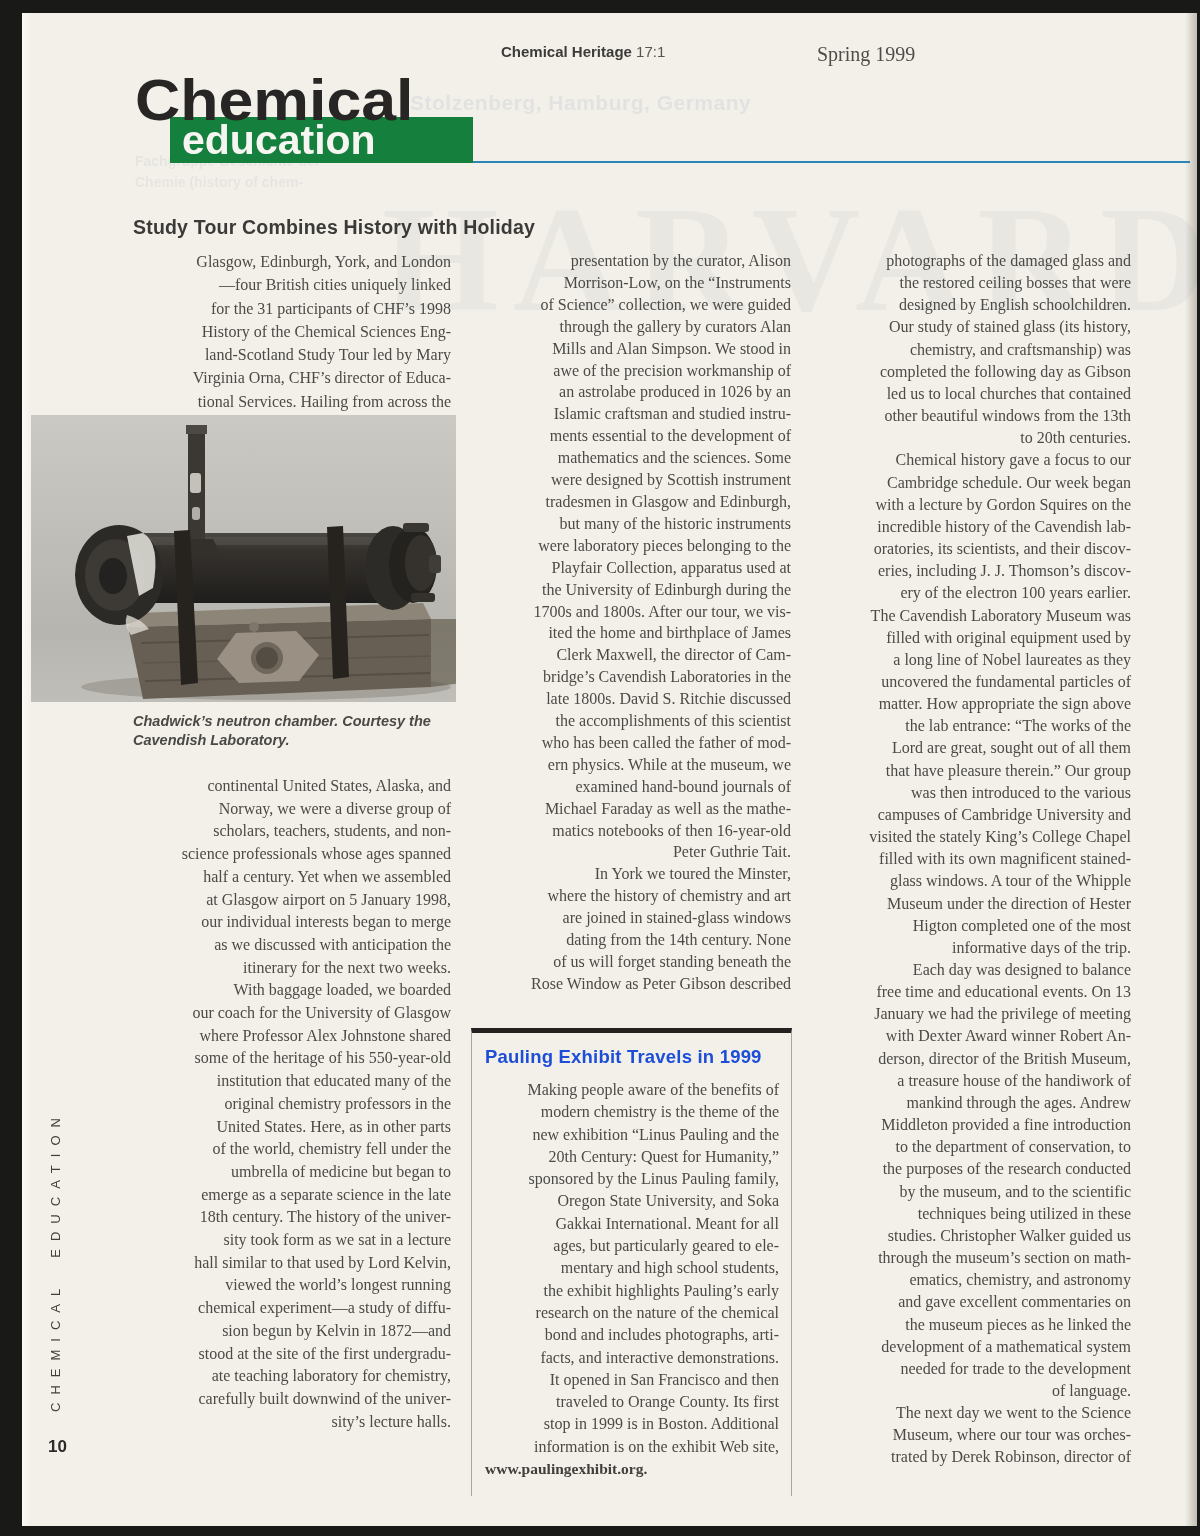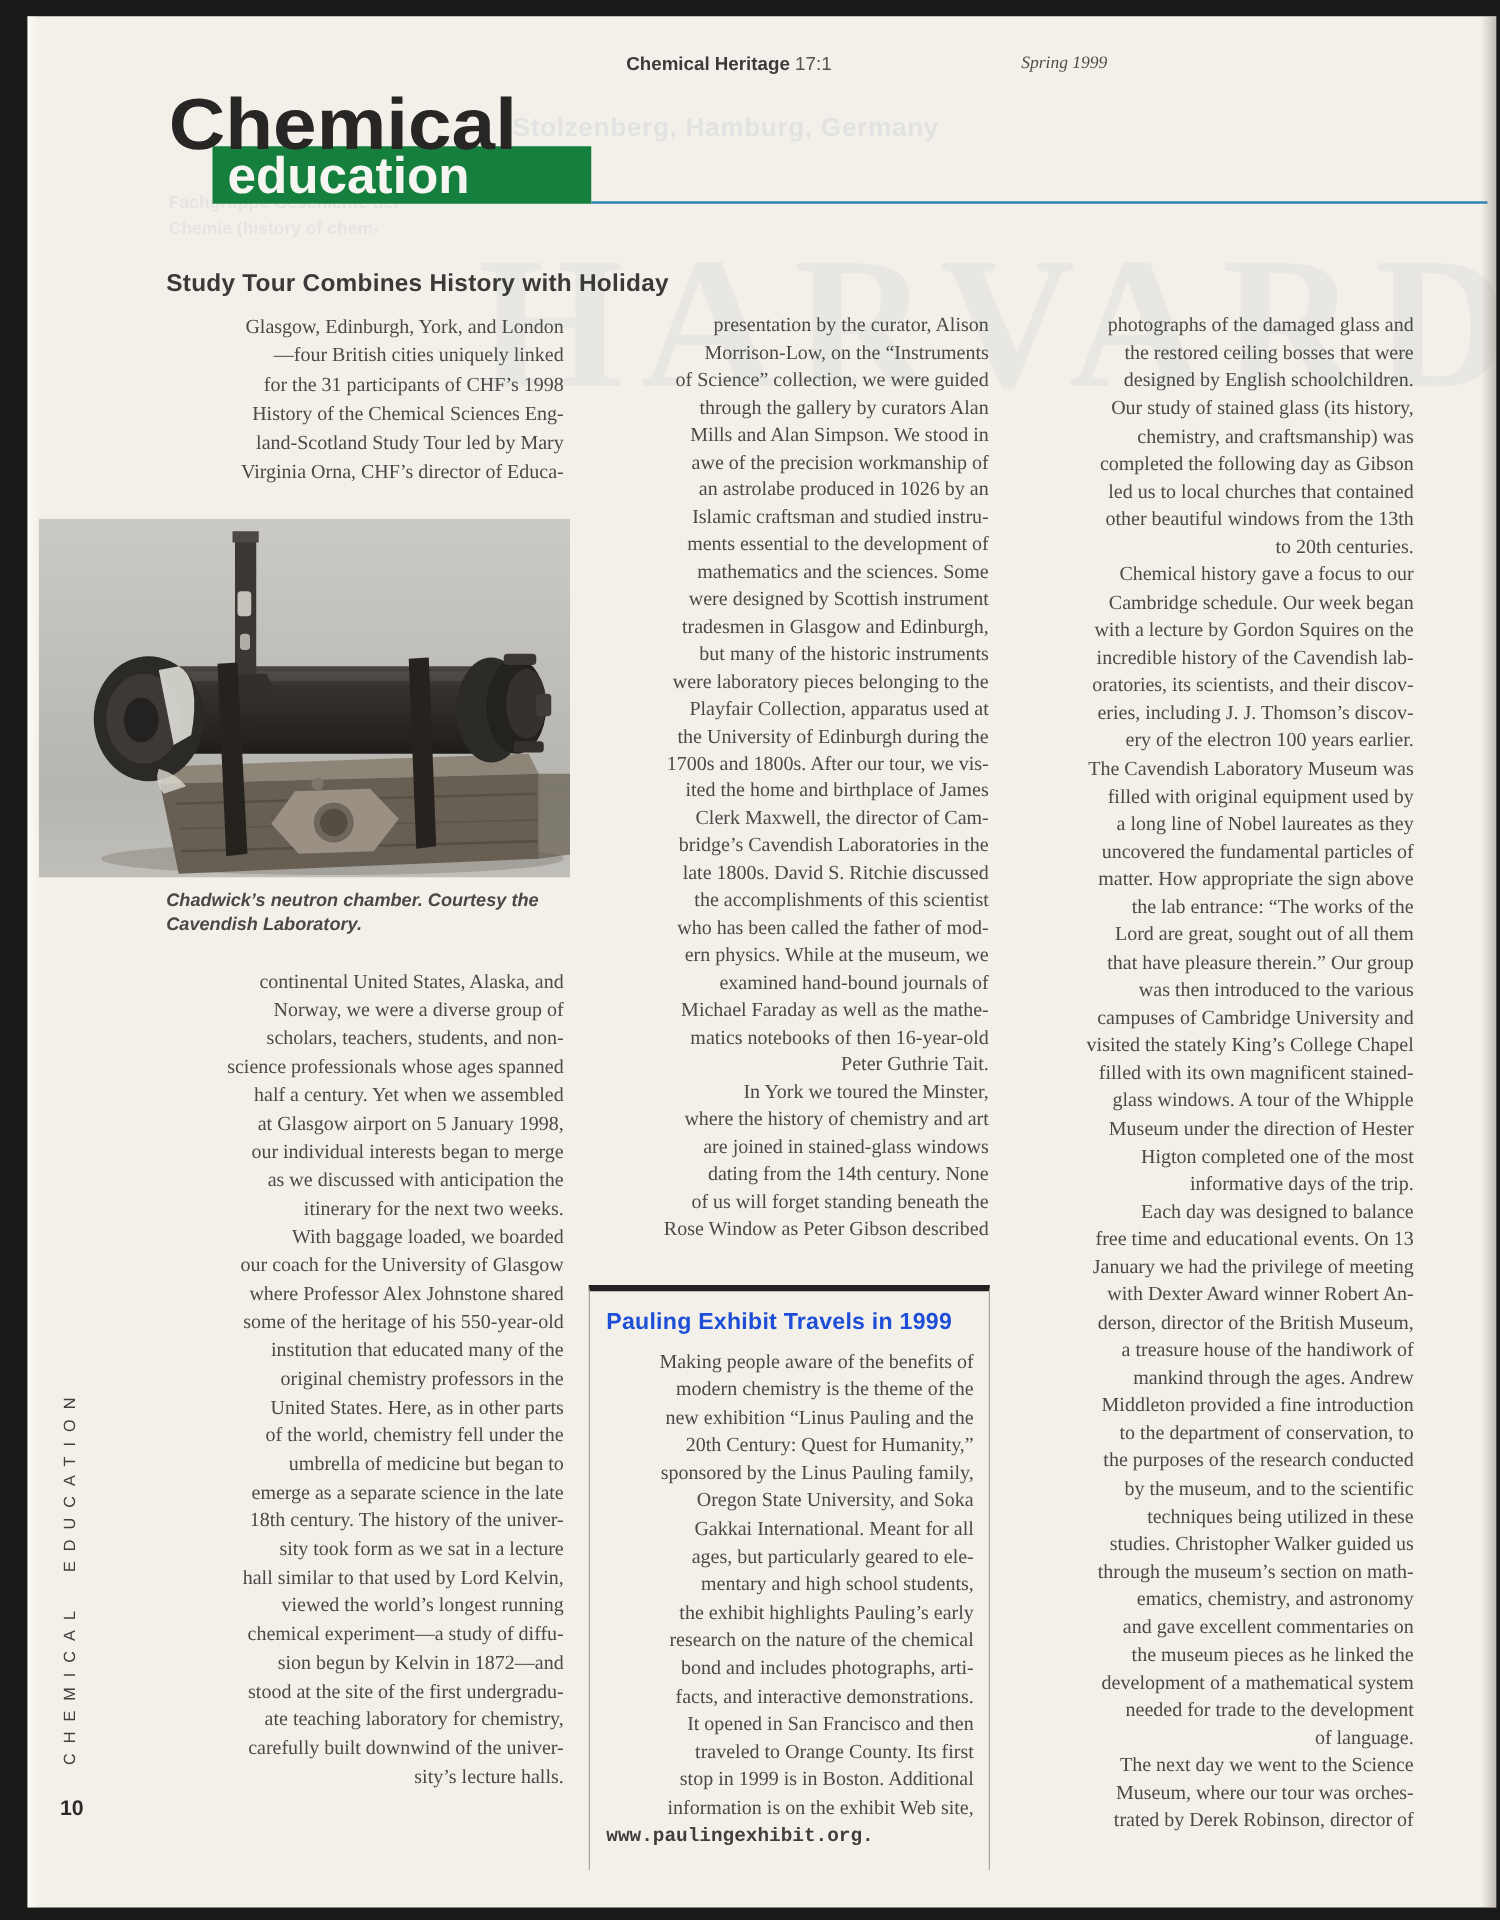--- a/index.html
+++ b/index.html
@@ -18,21 +18,21 @@
     background:linear-gradient(to right,#fbfaf5,rgba(251,250,245,0));pointer-events:none;
   }
   .page::after{
     content:'';position:absolute;right:0;top:0;bottom:0;width:12px;
     background:linear-gradient(to right,rgba(0,0,0,0),rgba(110,104,92,.38));pointer-events:none;
   }
   .runhead{position:absolute;top:30px;font-size:15px;color:#4d4c4a;margin-left:24px;}
   .runhead .j{font-weight:bold;color:#3c3b39;}
   .runhead .i{font-weight:normal;color:#55544f;}
   .season{position:absolute;top:30px;left:795px;font-family:"Liberation Serif",serif;
-    font-style:italic;font-size:14px;color:#4e4d49;}
+    font-size:20px;color:#4e4d49;}
   .masthead-word1{
     position:absolute;left:113px;top:58px;z-index:3;
     font-size:58px;font-weight:bold;letter-spacing:0px;color:#272625;line-height:1;
     transform:scaleX(1.08);transform-origin:0 0;
   }
   .masthead-box{
     position:absolute;left:148px;top:104px;width:303px;height:46px;z-index:2;
   }
   .masthead-word2{
     position:absolute;left:12px;top:1px;
@@ -54,21 +54,21 @@
     font-style:italic;color:#4a4946;}
   .caption .tl{line-height:19px;white-space:nowrap;}
   .pbox{
     position:absolute;left:449px;top:1015px;width:294px;
     border-top:5px solid #232220;
     border-left:1px solid #aaa69e;border-right:1px solid #aaa69e;
     padding:13px 12px 16px 13px;
   }
   .pbox-title{font-size:18.5px;font-weight:bold;color:#1d4ed8;margin-bottom:11px;letter-spacing:.2px;}
   .pbox-body .tl{line-height:22.3px;}
-  .pbox-url{font-family:Liberation Mono, monospace;font-size:15.5px;font-weight:bold;
+  .pbox-url{font-family:Liberation Serif, serif;font-size:15.5px;font-weight:bold;
     color:#403f3c;line-height:22.3px;}
   .vlabel{
     position:absolute;left:26px;top:1399px;transform:rotate(-90deg);transform-origin:0 0;
     font-size:13px;color:#413f3c;letter-spacing:8px;word-spacing:12px;white-space:nowrap;font-weight:500;
   }
   .pagenum{position:absolute;left:26px;top:1424px;font-size:17px;font-weight:bold;color:#2c2b29;}
   .ghost{position:absolute;pointer-events:none;}
   .ghost-head{left:388px;top:78px;font-size:21px;font-weight:bold;color:#35639a;opacity:.09;letter-spacing:.5px;}
   .ghost-big{left:360px;top:160px;font-family:"Liberation Serif",serif;font-size:150px;
     color:#45506e;opacity:.05;letter-spacing:14px;font-weight:bold;}
@@ -102,20 +102,21 @@
   <div class="headline">Study Tour Combines History with Holiday</div>
 
   <div class="col serif lh1" style="left:111px;top:237px;">
     <div class="para">
         <div class="tl">Glasgow, Edinburgh, York, and London</div>
         <div class="tl">—four British cities uniquely linked</div>
         <div class="tl">for the 31 participants of CHF’s 1998</div>
         <div class="tl">History of the Chemical Sciences Eng-</div>
         <div class="tl">land-Scotland Study Tour led by Mary</div>
         <div class="tl">Virginia Orna, CHF’s director of Educa-</div>
+        <div class="tl">tional Services. Hailing from across the</div>
       </div>
   </div>
 
   <svg class="photo" viewBox="0 0 425 287">
     <defs>
       <linearGradient id="bgGrad" x1="0" y1="0" x2="0" y2="1">
         <stop offset="0" stop-color="#cbc9c3"></stop>
         <stop offset="0.75" stop-color="#b7b5af"></stop>
         <stop offset="1" stop-color="#c0beb8"></stop>
       </linearGradient>

